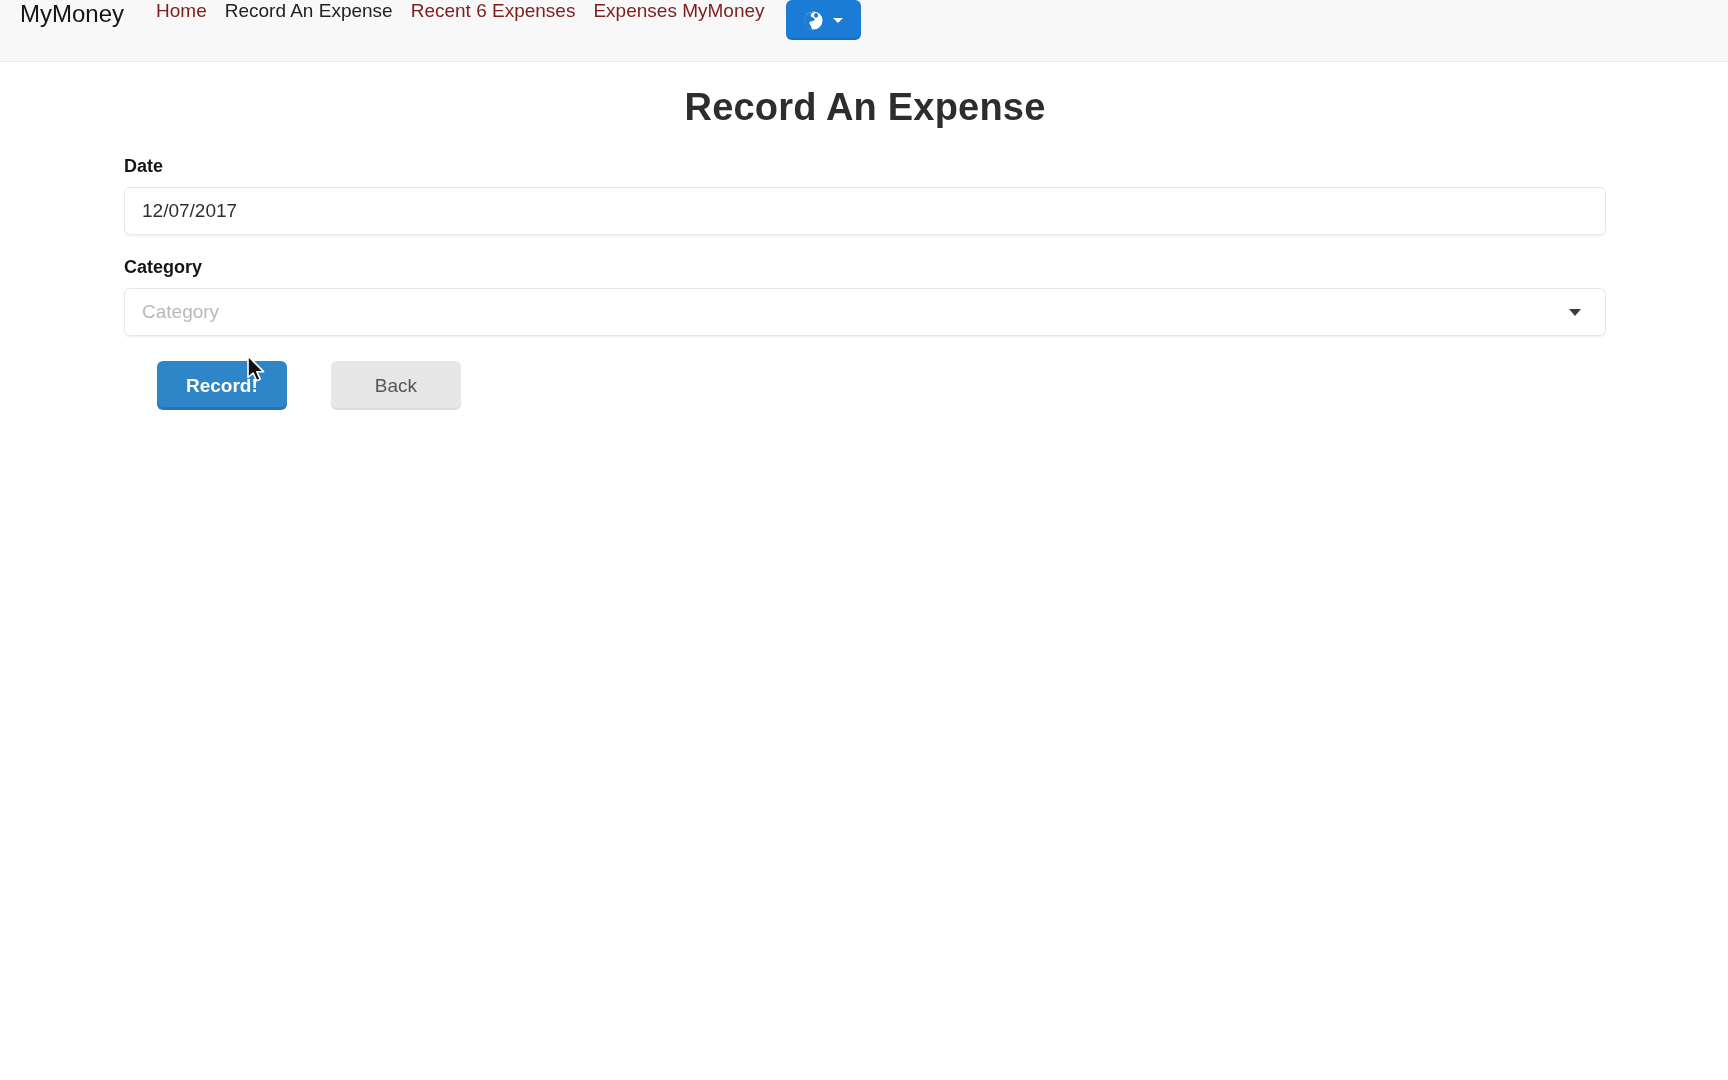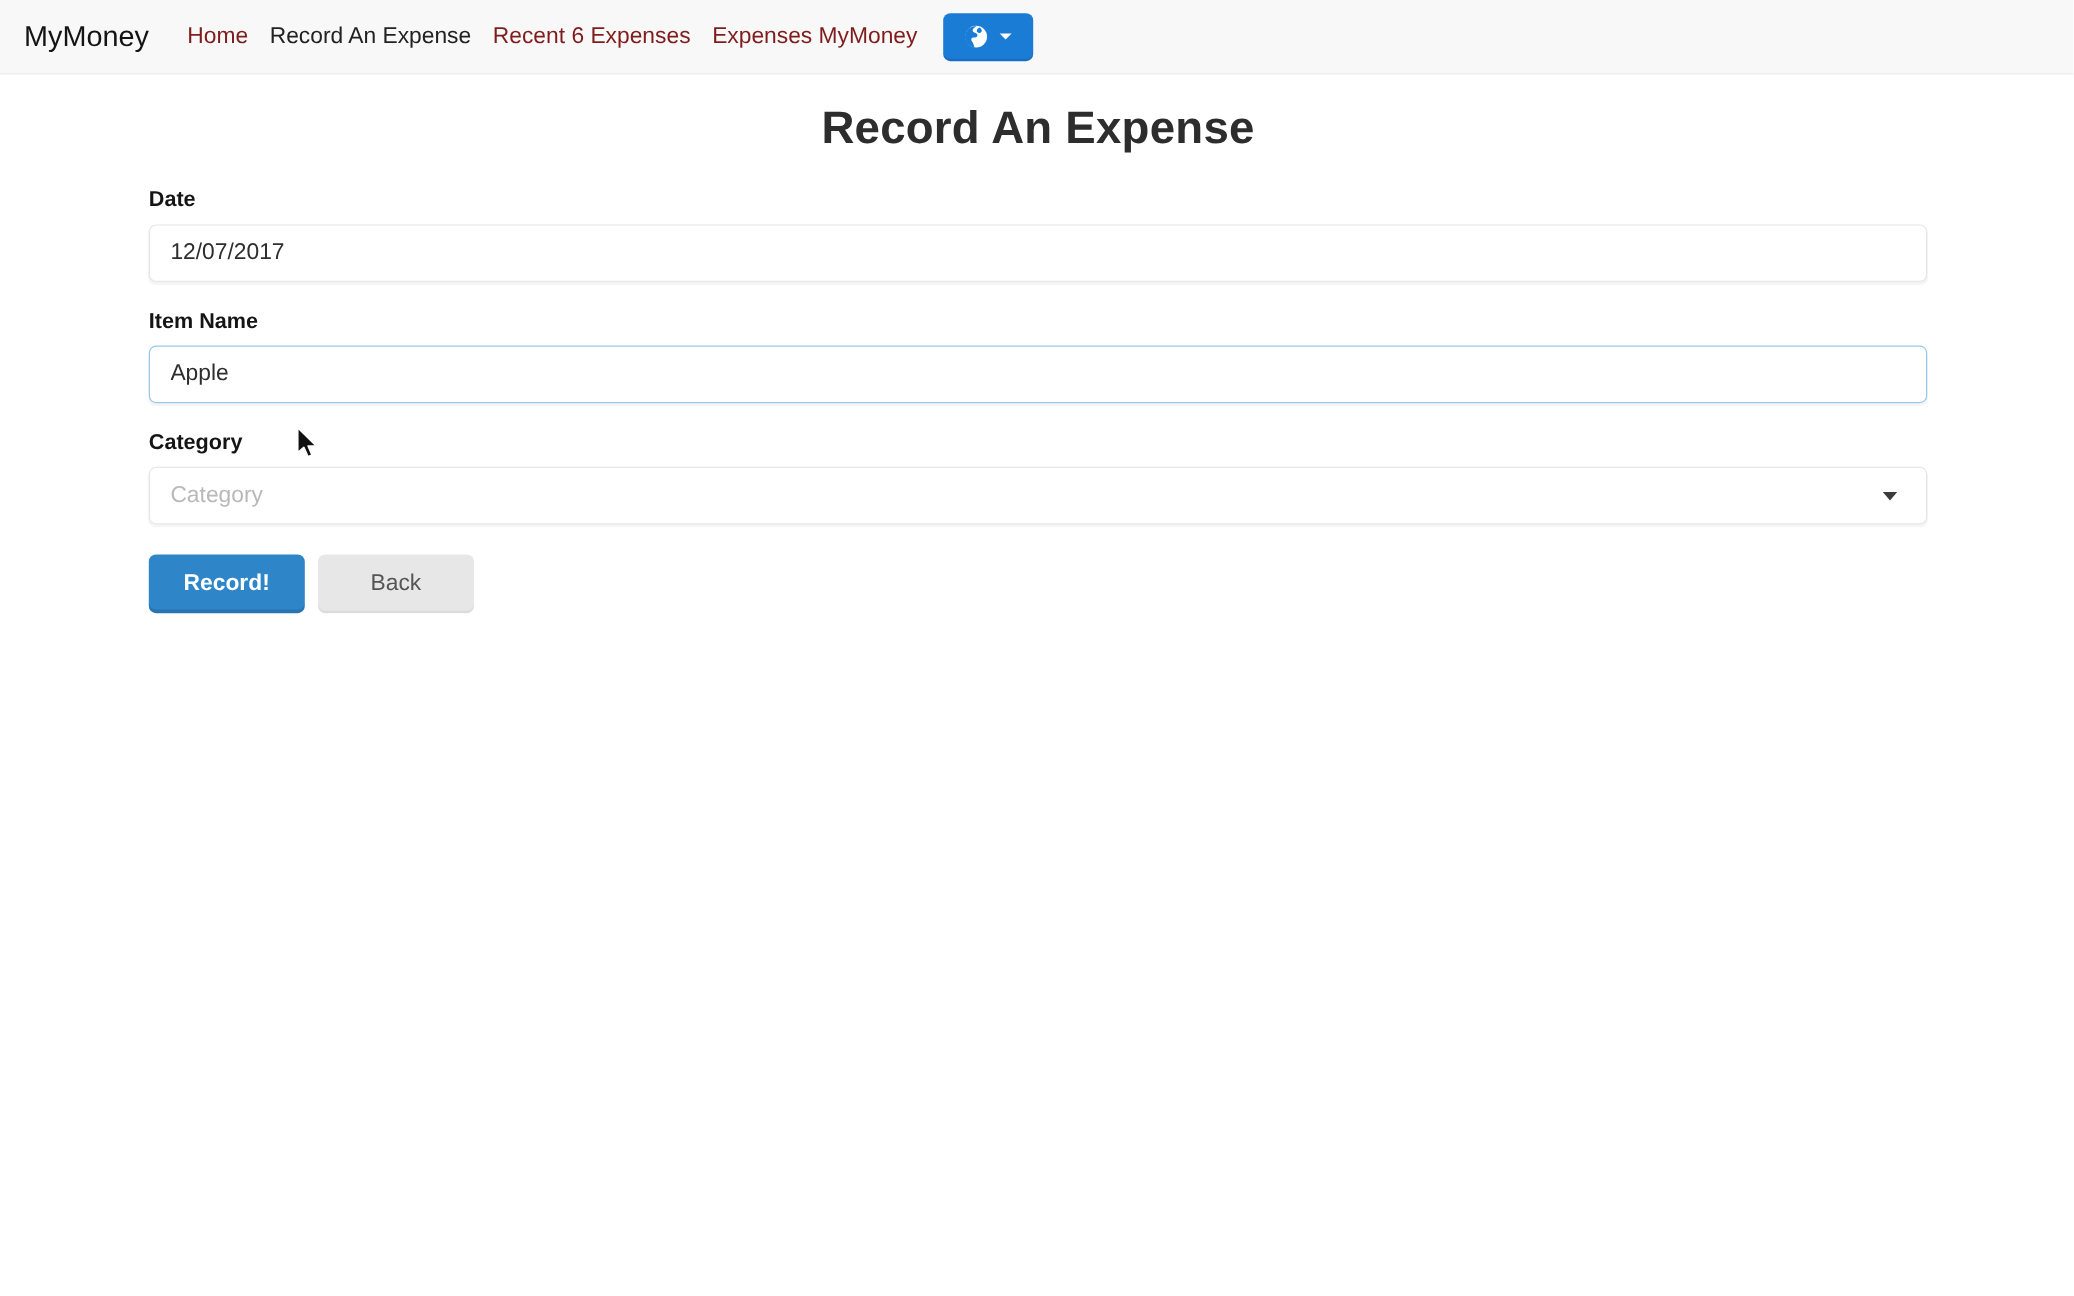--- a/index.html
+++ b/index.html
@@ -14,21 +14,21 @@
     color: #222;
     overflow: hidden;
   }
 
   
   .navbar {
     height: 62px;
     background: #f8f8f8;
     border-bottom: 1px solid #ececec;
     display: flex;
-    align-items: center;
+    align-items: flex-start;
     padding: 0 20px;
   }
   .brand {
     font-size: 24px;
     font-weight: 500;
     color: #141414;
     margin-right: 23px;
     cursor: pointer;
     white-space: nowrap;
   }
@@ -121,20 +121,21 @@
     margin-top: 25px;
   }
   .btn {
     height: 49px;
     border: none;
     border-radius: 6px;
     font-size: 19px;
     font-family: inherit;
     cursor: pointer;
     white-space: nowrap;
+    margin-left: 33px;
   }
   .btn-primary {
     background: #2e86c9;
     color: #ffffff;
     font-weight: 700;
     padding: 0 29px;
     box-shadow: inset 0 -3px 0 rgba(0,0,0,0.12);
   }
   .btn-default {
     background: #e7e7e7;
@@ -177,24 +178,20 @@
 <main class="container">
   <h1 class="page-title">Record An Expense</h1>
 
   <form>
 
     <div class="form-group">
       <label class="field-label">Date</label>
       <input type="text" class="form-control" value="12/07/2017" style="">
     </div>
 
-    <div class="form-group">
-      <label class="field-label">Item Name</label>
-      <input type="text" class="form-control focused" value="Apple" style="">
-    </div>
 
     <div class="form-group">
       <label class="field-label">Category</label>
       <div class="form-control select-control">
         <span class="select-placeholder">Category</span>
         <span class="caret-down-dark"></span>
       </div>
     </div>
 
 

